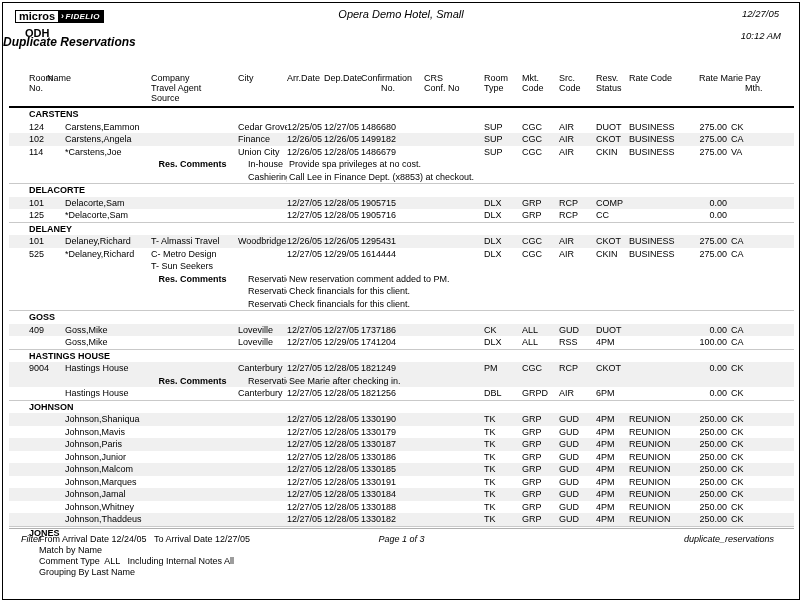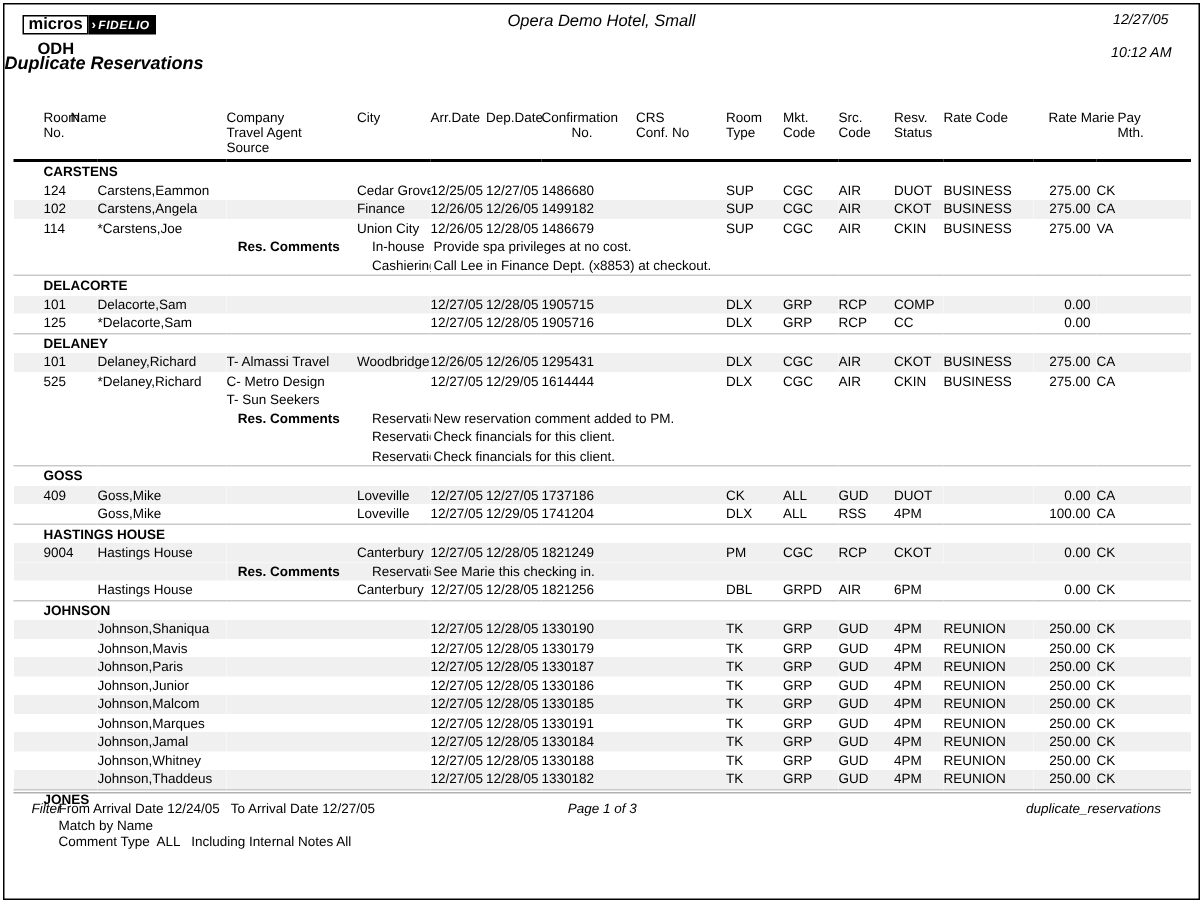--- a/index.html
+++ b/index.html
@@ -364,21 +364,21 @@
           <td class="cell-src">RCP</td>
           <td class="cell-status">CKOT</td>
           <td class="cell-rate_code"></td>
           <td class="cell-amount">0.00</td>
           <td class="cell-pay">CK</td>
         </tr>
         <tr class="comment-row shade">
           <td colspan="2"></td>
           <td class="comment-label">Res. Comments</td>
           <td class="comment-category">Reservation</td>
-          <td colspan="11" class="comment-text">See Marie this checking in.</td>
+          <td colspan="11" class="comment-text">See Marie after checking in.</td>
         </tr>
         <tr class="data-row">
           <td class="cell-room"></td>
           <td class="cell-name">Hastings House</td>
           <td class="cell-company"></td>
           <td class="cell-city">Canterbury</td>
           <td class="cell-arr">12/27/05</td>
           <td class="cell-dep">12/28/05</td>
           <td class="cell-conf">1821256</td>
           <td class="cell-crs"></td>
@@ -547,18 +547,18 @@
           <td class="cell-pay">CK</td>
         </tr>
         <tr class="group-row">
           <td colspan="15">JONES</td>
         </tr>
       </tbody>
   </table>
 
   <div class="report-footer">
     <div class="filter-label">Filter</div>
-    <div class="filter-lines"><div>From Arrival Date 12/24/05   To Arrival Date 12/27/05</div><div>Match by Name</div><div>Comment Type  ALL   Including Internal Notes All</div></div>
+    <div class="filter-lines"><div>From Arrival Date 12/24/05   To Arrival Date 12/27/05</div><div>Match by Name</div><div>Comment Type  ALL   Including Internal Notes All</div><div>Grouping By Last Name</div></div>
     <div class="page-info">Page 1 of 3</div>
     <div class="report-name">duplicate_reservations</div>
   </div>
 
 </div>
 
 </body></html>

